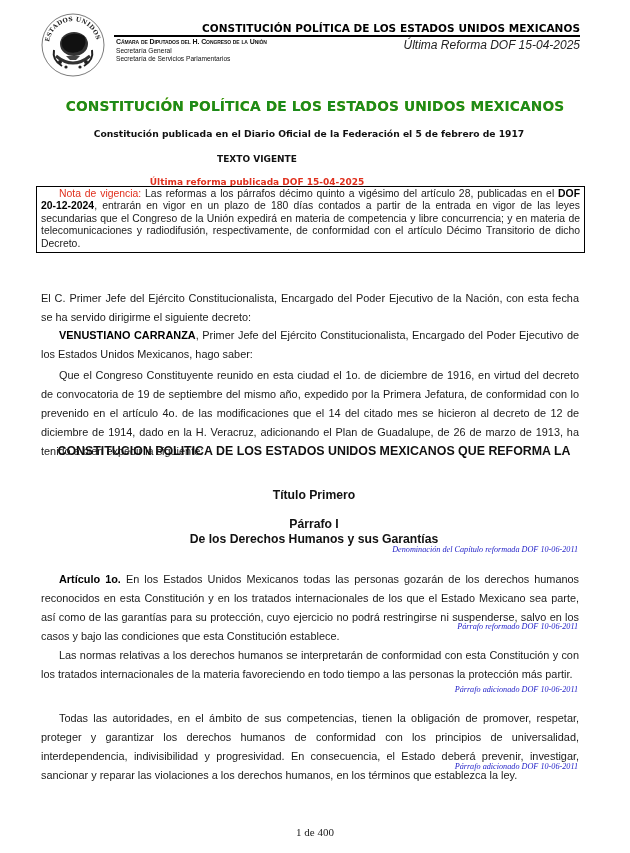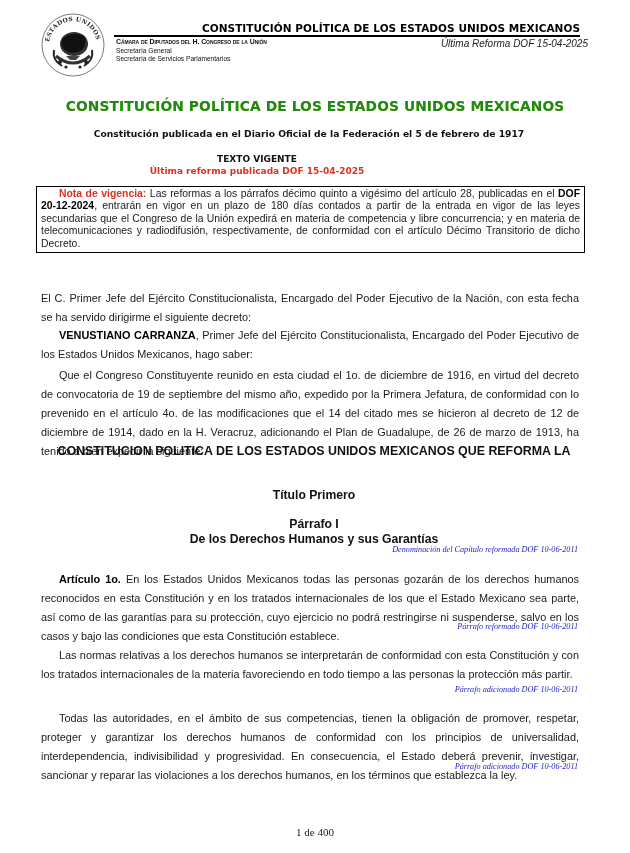--- a/index.html
+++ b/index.html
@@ -19,47 +19,47 @@
       letter-spacing: 0.05px; color: #000;
       padding-bottom: 1px; border-bottom: 2px solid #000;
       font-family: "DejaVu Sans", sans-serif; line-height: 12px;
     }
     .hdr-org {
       position: absolute; left: 116px; top: 38px; font-size: 6.6px; line-height: 8.6px;
       font-family: "Liberation Sans", sans-serif; color: #111;
     }
     .hdr-org .org-main { font-weight: bold; font-variant: small-caps; font-size: 7px; letter-spacing: -0.1px; }
     .hdr-reform {
-      position: absolute; right: 42px; top: 38px; font-size: 10px; font-style: italic; color: #222;
+      position: absolute; right: 50px; top: 38px; font-size: 12px; font-style: italic; color: #222;
     }
 
     
     .main-title {
       position: absolute; left: 0; top: 98px; width: 630px; text-align: center;
       color: #1c8a1c; font-weight: bold; font-size: 13.8px;
       font-family: "DejaVu Sans", sans-serif; letter-spacing: 0.1px;
       text-shadow: 0 0 0.4px #c8c800;
     }
     .pub-line {
       position: absolute; left: 0; top: 128px; width: 618px; text-align: center;
       font-weight: bold; font-size: 9.2px; font-family: "DejaVu Sans", sans-serif;
     }
     .vigente {
       position: absolute; left: 0; top: 153px; width: 514px; text-align: center;
       font-weight: bold; font-size: 9px; font-family: "DejaVu Sans", sans-serif; line-height: 12px;
     }
-    .vigente .red { color: #e0301e; }
+    .vigente .red { color: #e0301e; margin-top: 11px; }
 
     
     .note-box {
       position: absolute; left: 36px; top: 186px; width: 539px;
       border: 1px solid #000; padding: 1px 4px 2px 4px;
       font-size: 10.4px; line-height: 12.4px; text-align: justify; color: #1a1a1a;
     }
-    .note-box .nlabel { color: #e0301e; font-weight: bold; }
+    .note-box .nlabel { color: #e0301e; font-weight: normal; }
     .note-box b { color: #000; }
 
     
     .para {
       position: absolute; left: 41px; width: 538px;
       font-size: 10.9px; line-height: 19px; text-align: justify; color: #1a1a1a;
       text-align-last: left;
     }
     .indent { text-indent: 18px; }
     .para b { color: #000; }

